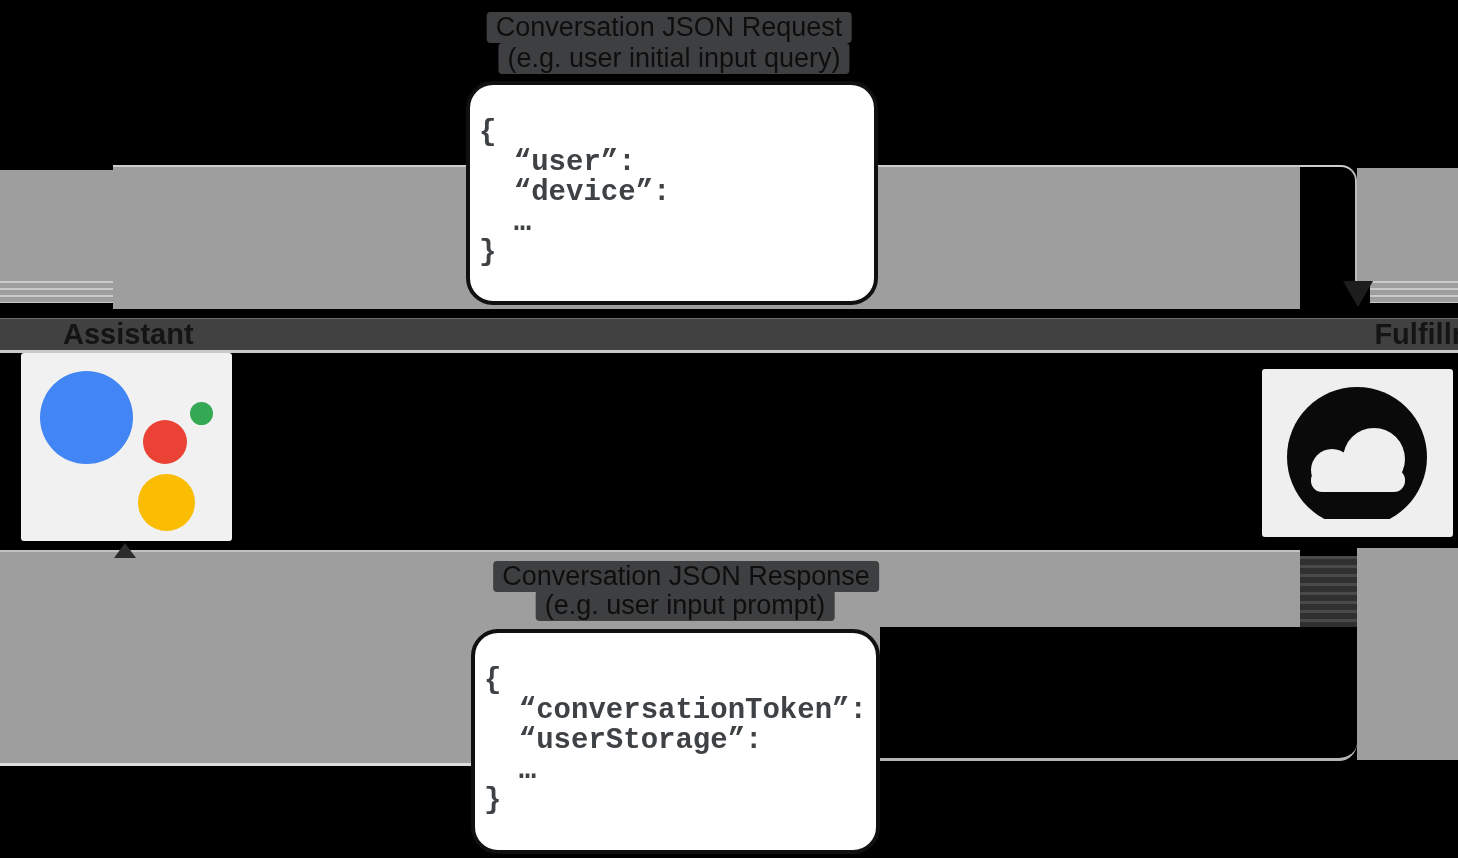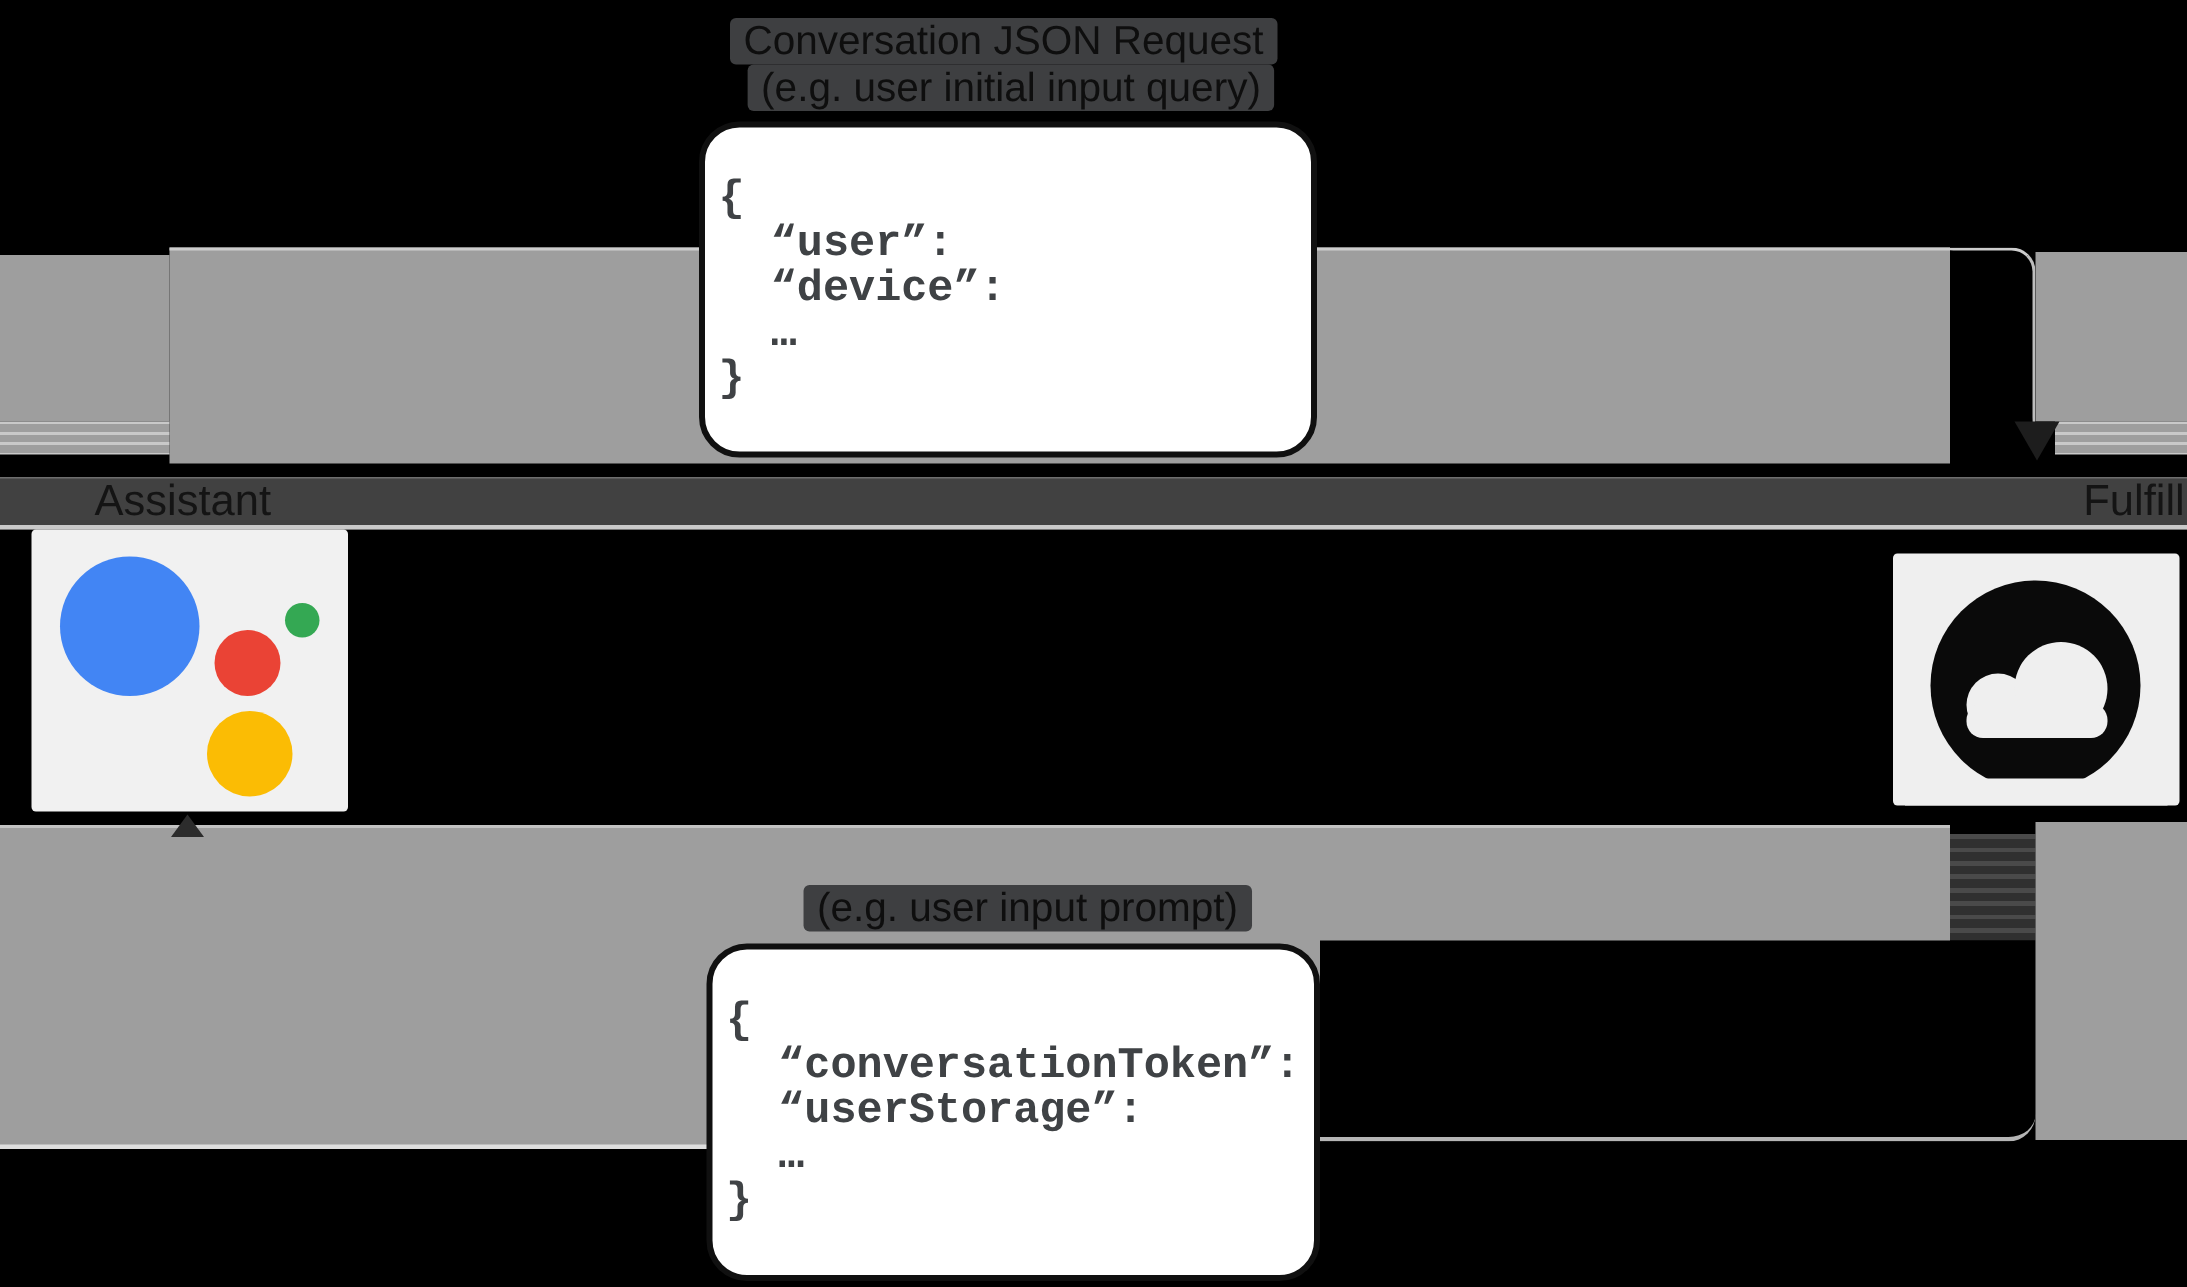--- a/index.html
+++ b/index.html
@@ -32,21 +32,21 @@
   #bottom-band-right{left:1357px;top:548px;width:101px;height:212px;}
   #bottom-arrowhead{left:114px;top:543px;width:0;height:0;
     border-left:11px solid transparent;border-right:11px solid transparent;
     border-bottom:15px solid #2c2c2c;}
 
   
   #label-bar{left:0;top:318px;width:1458px;height:31px;background:#414141;
     border-top:1px solid #6e6e6e;border-bottom:3px solid #c9c9c9;
     display:flex;justify-content:space-between;align-items:center;
     padding:0 28px 0 63px;box-sizing:content-box;}
-  .node-label{font-size:29px;color:#141414;line-height:31px;white-space:nowrap;}
+  .node-label{font-size:29px;color:#141414;line-height:31px;white-space:nowrap;font-weight:bold;}
 
   
   .text-bar{background:#3e3f41;color:#0e0e0e;font-size:27px;line-height:27px;
     padding:2px 9px;border-radius:4px;white-space:nowrap;transform:translateX(-50%);}
 
   
   .code-box{background:#fff;border:4px solid #101010;border-radius:27px;}
   #code-box-top{left:466px;top:81px;width:404px;height:216px;}
   #code-box-bottom{left:471px;top:629px;width:401px;height:217px;}
   .code-box pre{margin:0;padding:33px 8px 0 9px;
@@ -78,20 +78,21 @@
   <div class="abs band" id="bottom-band-left"></div>
   <div class="abs band" id="bottom-band-mid"></div>
   <div class="abs" id="bottom-stripes-col"></div>
   <div class="abs" id="bottom-corner-black"></div>
   <div class="abs band" id="bottom-band-right"></div>
   <div class="abs" id="bottom-arrowhead"></div>
 
   <div class="abs text-bar" style="left:669px;top:12px;">Conversation JSON Request</div>
   <div class="abs text-bar" style="left:674px;top:43px;">(e.g. user initial input query)</div>
 
+  <div class="abs text-bar" style="left:686px;top:561px;">Conversation JSON Response</div>
   <div class="abs text-bar" style="left:685px;top:590px;">(e.g. user input prompt)</div>
 
   <div class="abs" id="label-bar">
     <span class="node-label">Assistant</span>
     <span class="node-label">Fulfillment</span>
   </div>
 
   <div class="abs" id="assistant-tile">
     <div class="dot" id="assistant-blue"></div>
     <div class="dot" id="assistant-red"></div>

